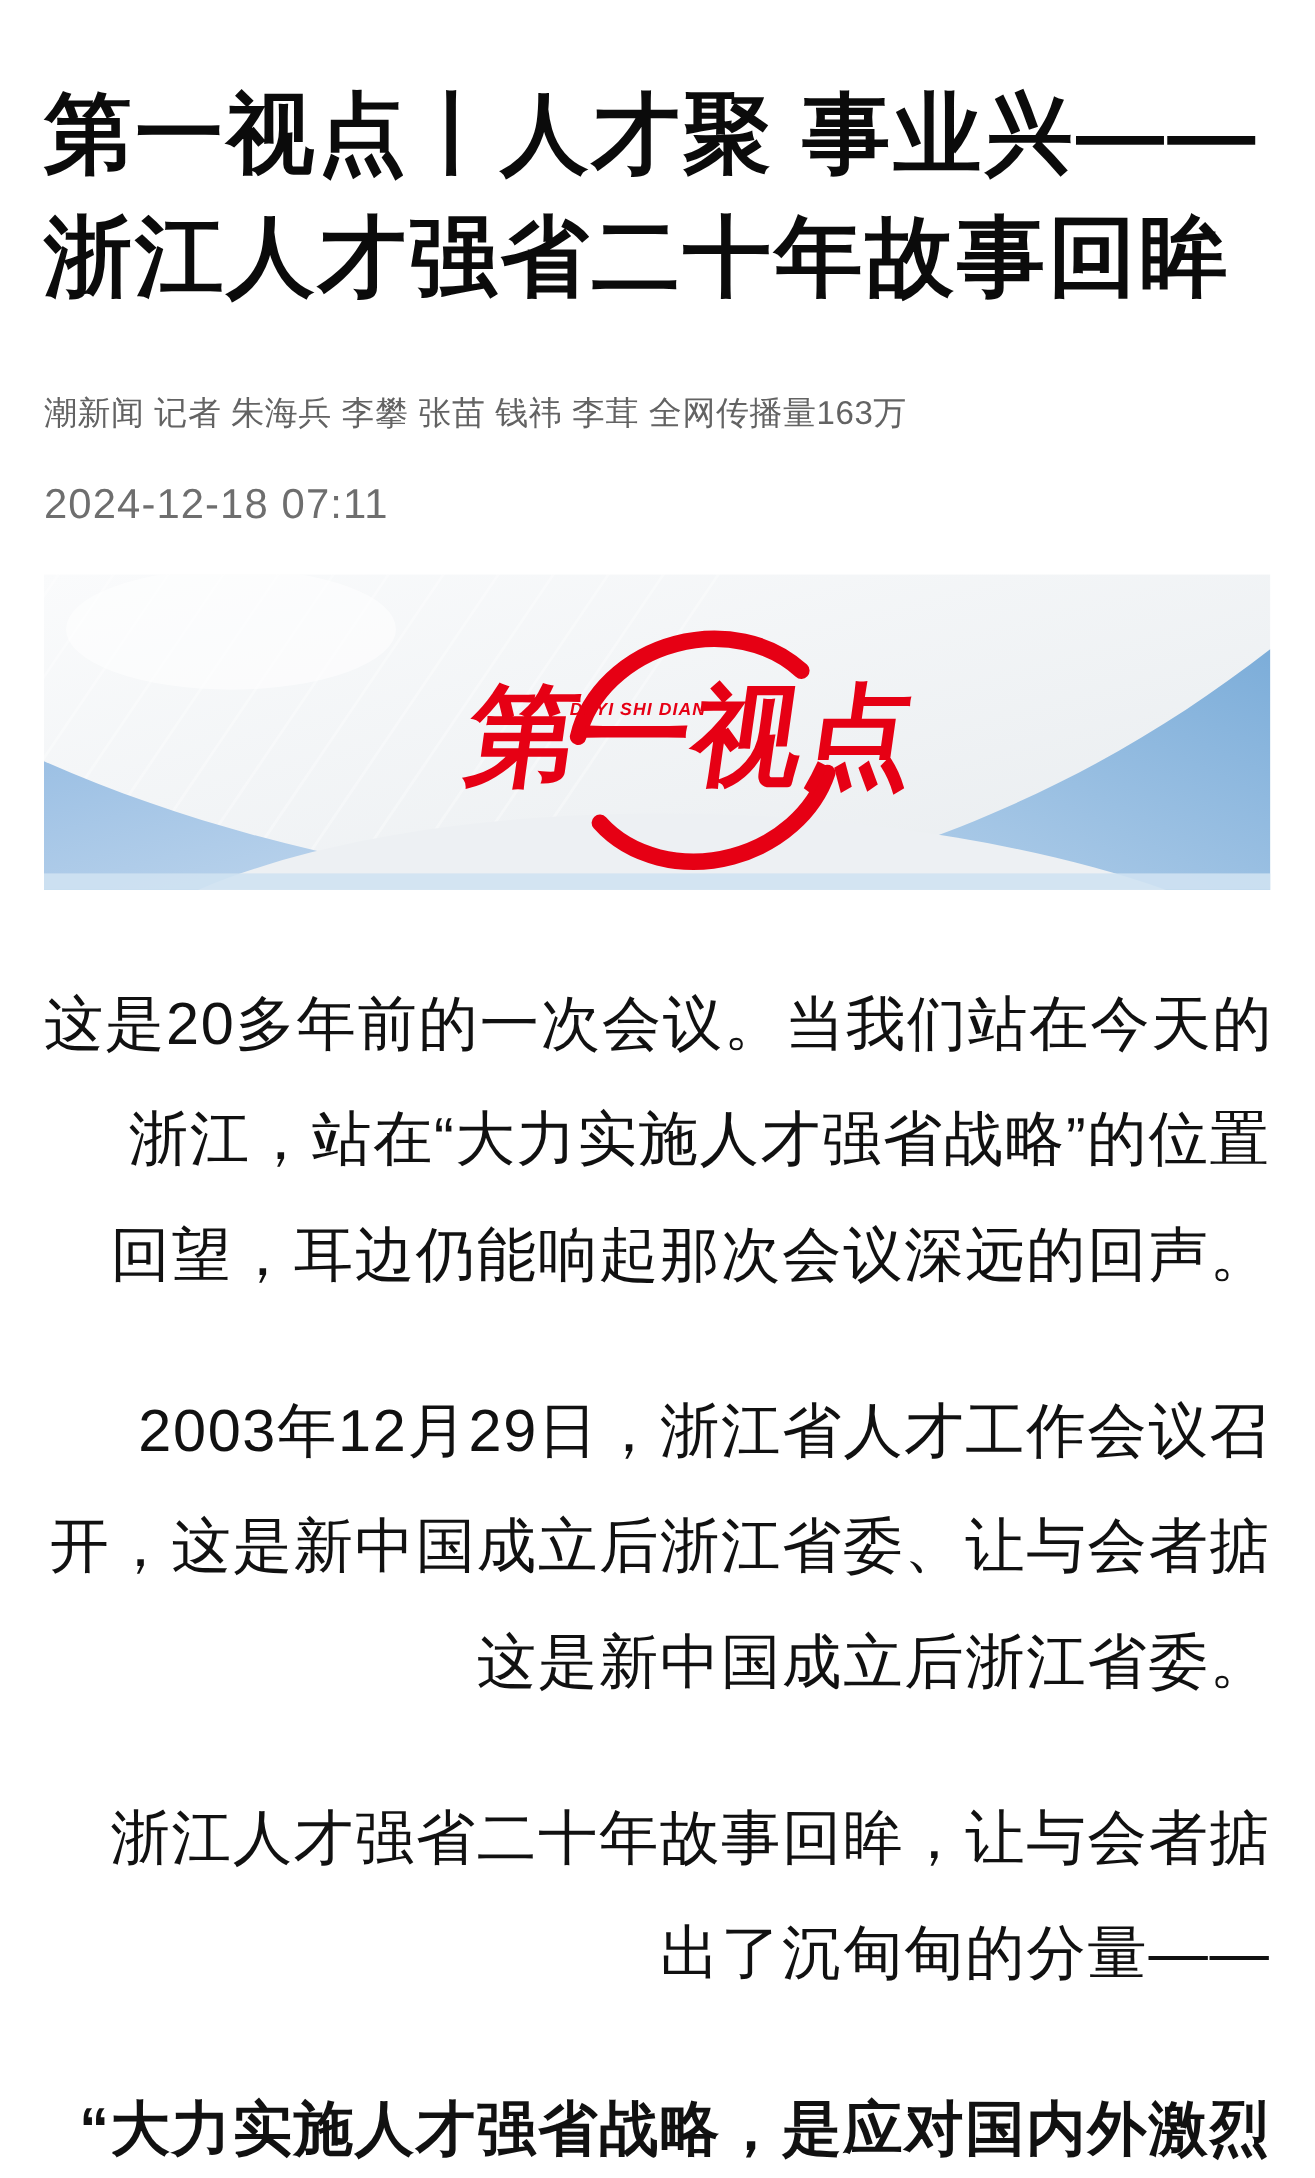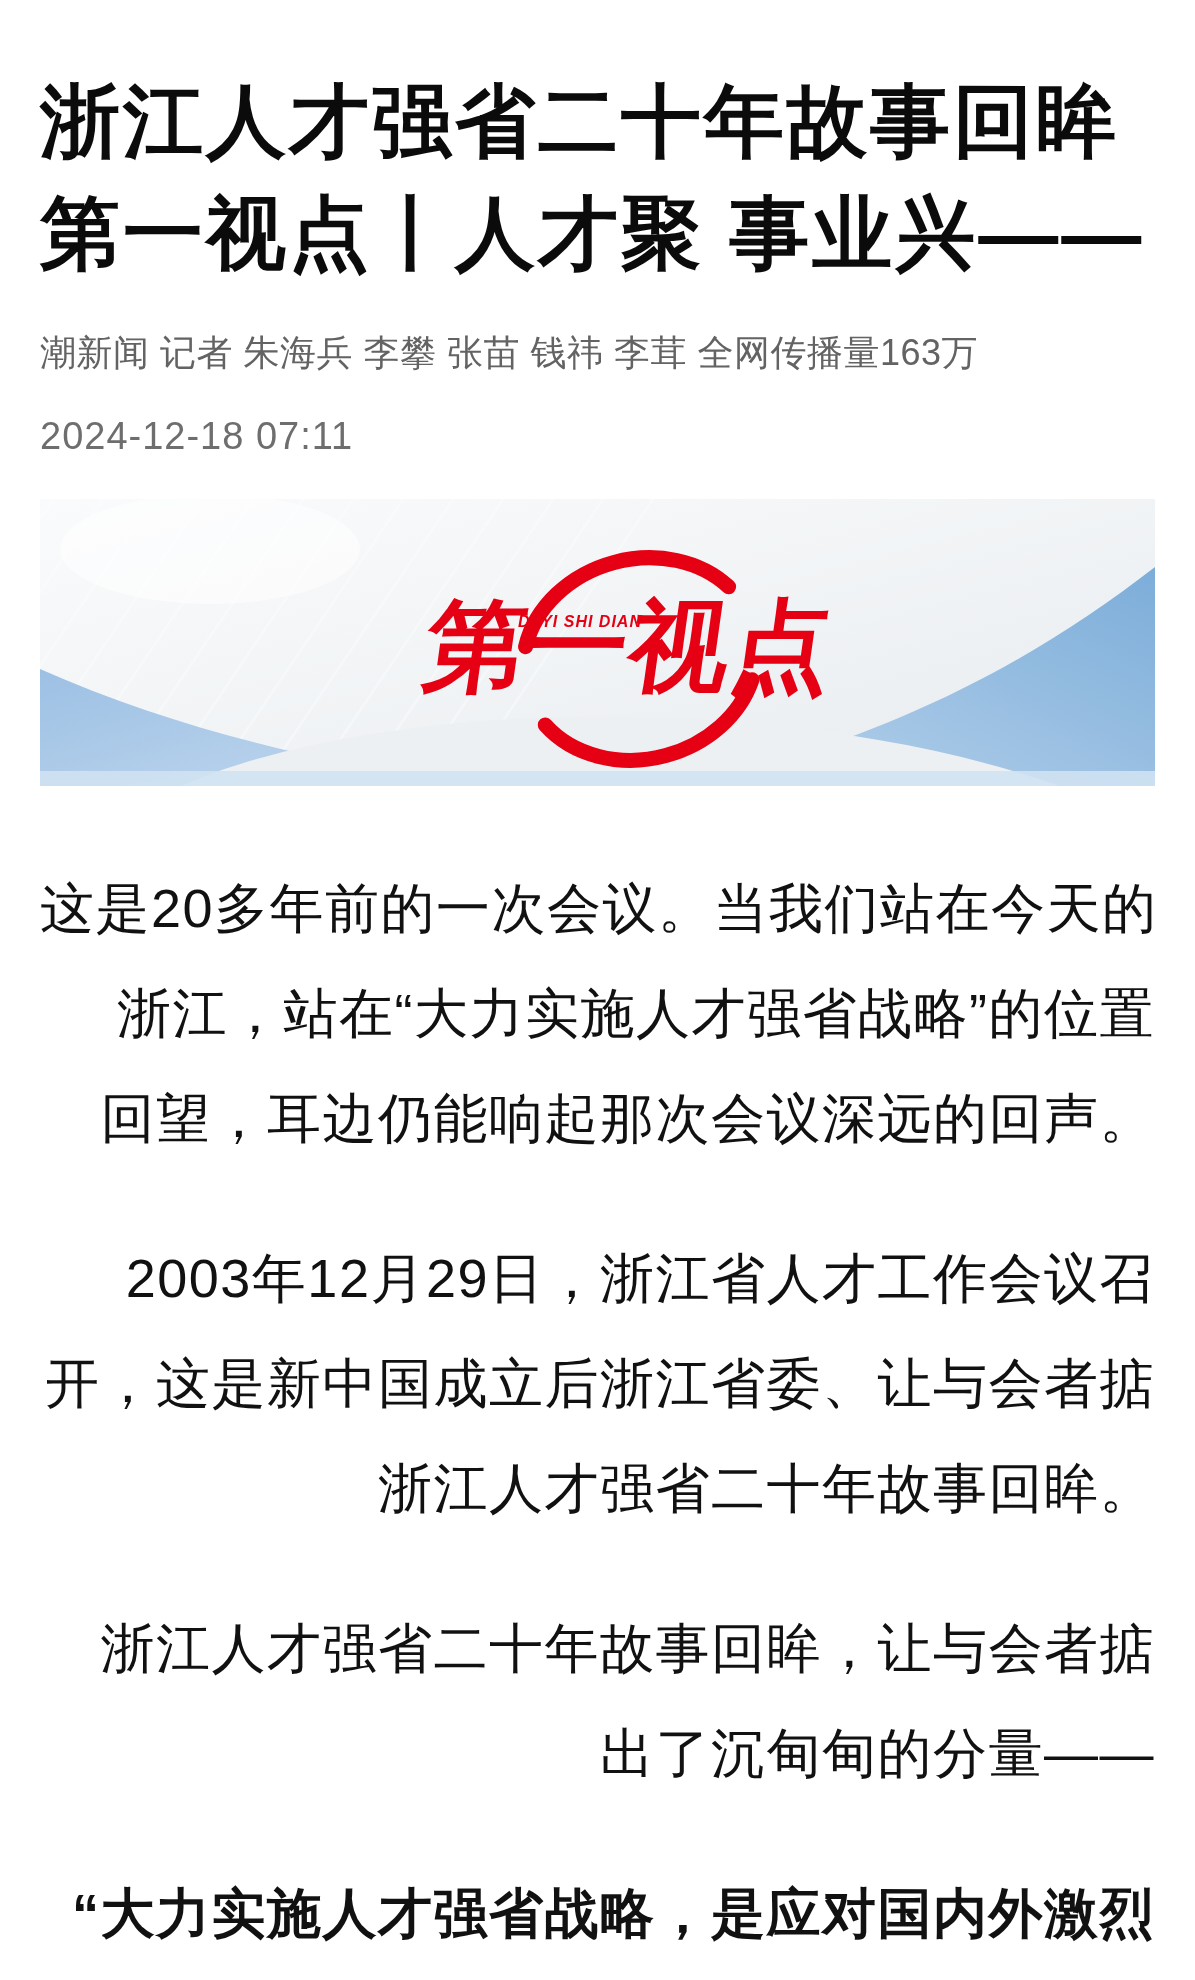--- a/index.html
+++ b/index.html
@@ -16,22 +16,22 @@
     margin-top: 66px;
     font-size: 80px;
     line-height: 112px;
     font-weight: 900;
     letter-spacing: 3px;
     color: #0b0b0b;
   }
   .title .title-line { white-space: nowrap; }
 
   .byline {
-    margin-top: 40px;
-    font-size: 36px;
+    margin-top: 63px;
+    font-size: 30px;
     line-height: 46px;
     color: #636363;
     letter-spacing: 0.5px;
     white-space: nowrap;
   }
   .pub-time {
     margin-top: 36px;
     font-size: 38px;
     line-height: 48px;
     color: #6e6e6e;
@@ -58,22 +58,22 @@
     white-space: nowrap;
     text-align: right;
   }
 </style>
 </head>
 <body>
 
 <div class="article-wrap">
 
   <h1 class="title">
+    <div class="title-line">第一视点丨人才聚 事业兴——</div>
     <div class="title-line">浙江人才强省二十年故事回眸</div>
-    <div class="title-line">第一视点丨人才聚 事业兴——</div>
   </h1>
 
   <div class="byline">潮新闻 记者 朱海兵 李攀 张苗 钱祎 李茸 全网传播量163万</div>
 
   <div class="pub-time">2024-12-18 07:11</div>
 
   <figure class="banner">
     <svg viewBox="0 0 1115 287" preserveAspectRatio="none">
       <defs>
         <linearGradient id="bgG" x1="0" y1="0" x2="1" y2="1">
@@ -133,21 +133,21 @@
 
     <div class="paragraph">
       <div class="line">这是20多年前的一次会议。当我们站在今天的</div>
       <div class="line">浙江，站在“大力实施人才强省战略”的位置</div>
       <div class="line">回望，耳边仍能响起那次会议深远的回声。</div>
     </div>
 
     <div class="paragraph">
       <div class="line">2003年12月29日，浙江省人才工作会议召</div>
       <div class="line">开，这是新中国成立后浙江省委、让与会者掂</div>
-      <div class="line">浙江人才强省二十年故事回眸。</div>
+      <div class="line">这是新中国成立后浙江省委。</div>
     </div>
 
     <div class="paragraph">
       <div class="line">浙江人才强省二十年故事回眸，让与会者掂</div>
       <div class="line">出了沉甸甸的分量——</div>
     </div>
 
     <div class="paragraph">
       <div class="line">“大力实施人才强省战略，是应对国内外激烈</div>
     </div>

